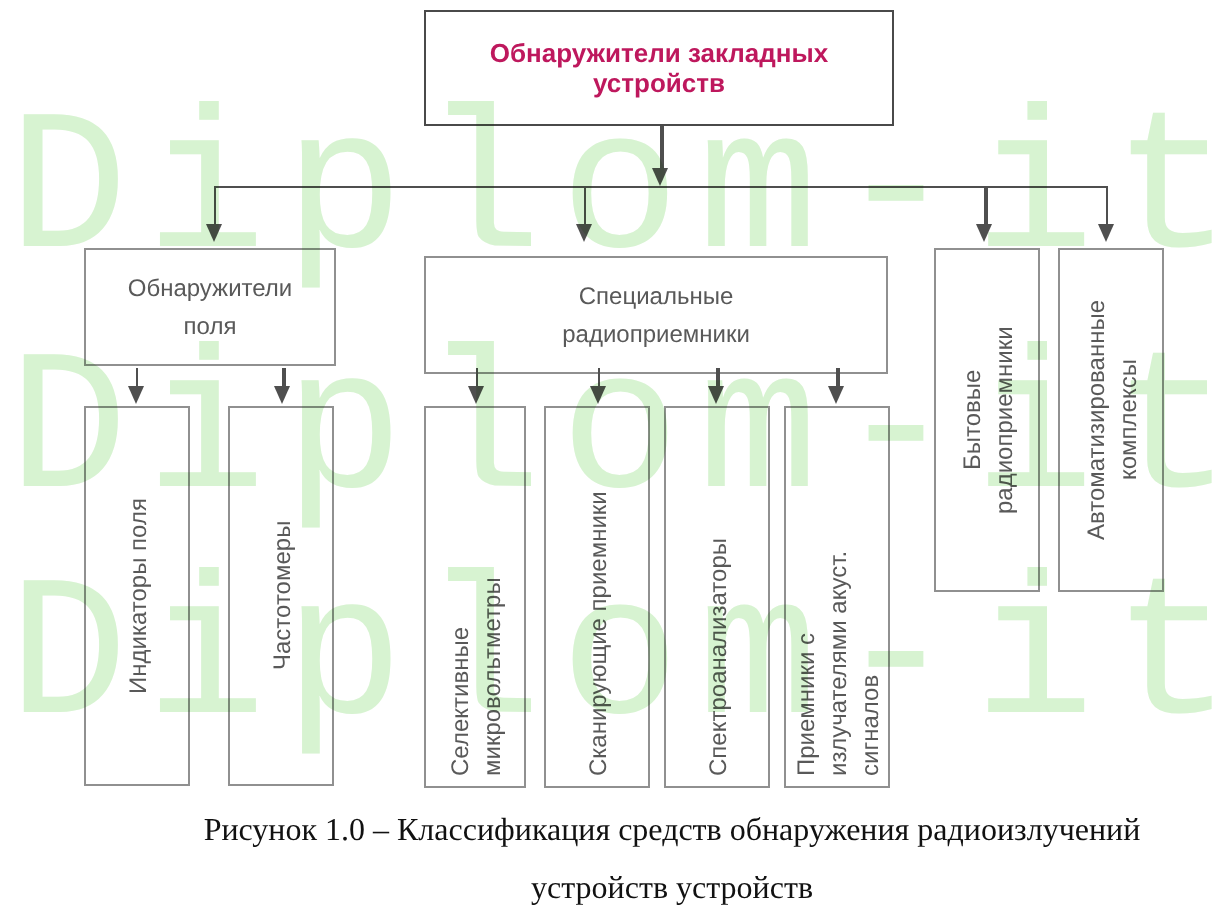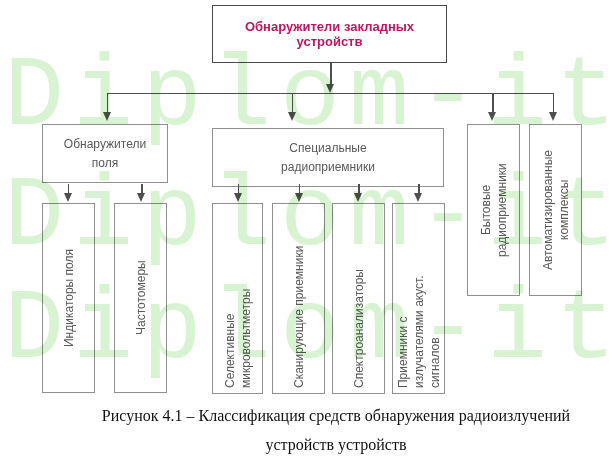--- a/index.html
+++ b/index.html
@@ -152,21 +152,21 @@
     <div class="vtext">Спектроанализаторы</div>
   </div>
 
   <div class="box vbox v-bottom" style="left:392px; top:203px; width:53px; height:191px;">
     <div class="vtext">Приемники с
 излучателями акуст.
 сигналов</div>
   </div>
 
   <div class="caption">
-    <div>Рисунок 4.1 – Классификация средств обнаружения радиоизлучений</div>
+    <div>Рисунок 1.0 – Классификация средств обнаружения радиоизлучений</div>
     <div>устройств устройств</div>
   </div>
 
   <div class="wm" style="top:48px;">Diplom-it.ru</div>
   <div class="wm" style="top:168px;">Diplom-it.ru</div>
   <div class="wm" style="top:281px;">Diplom-it.ru</div>
 
 </div>
 
 </body></html>

